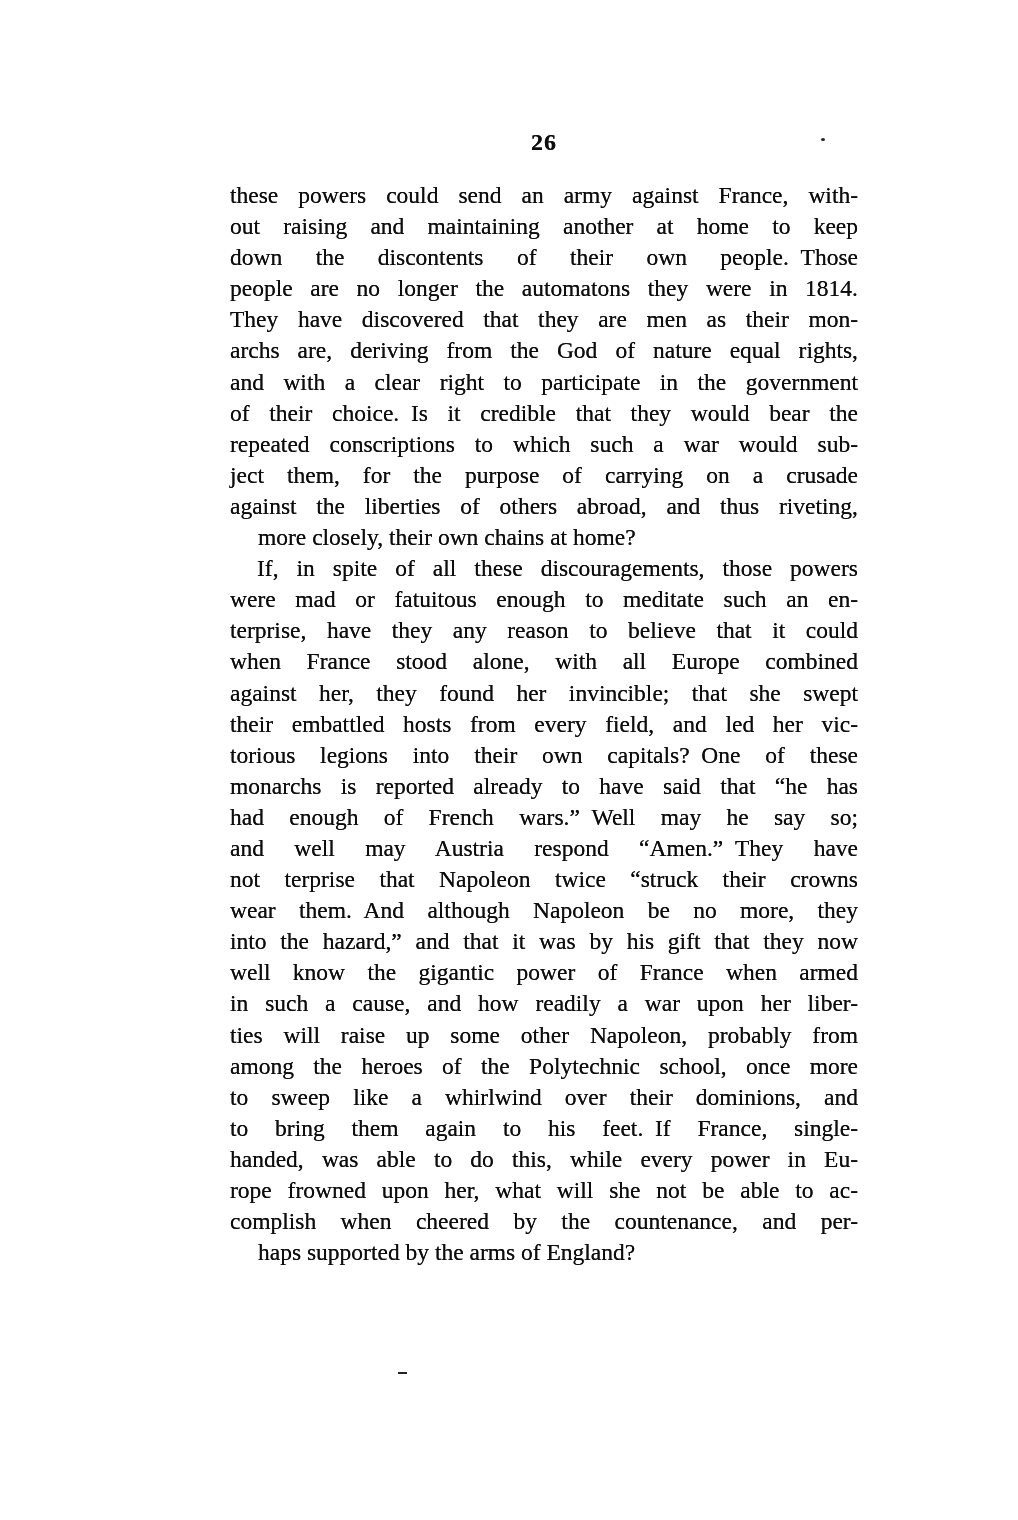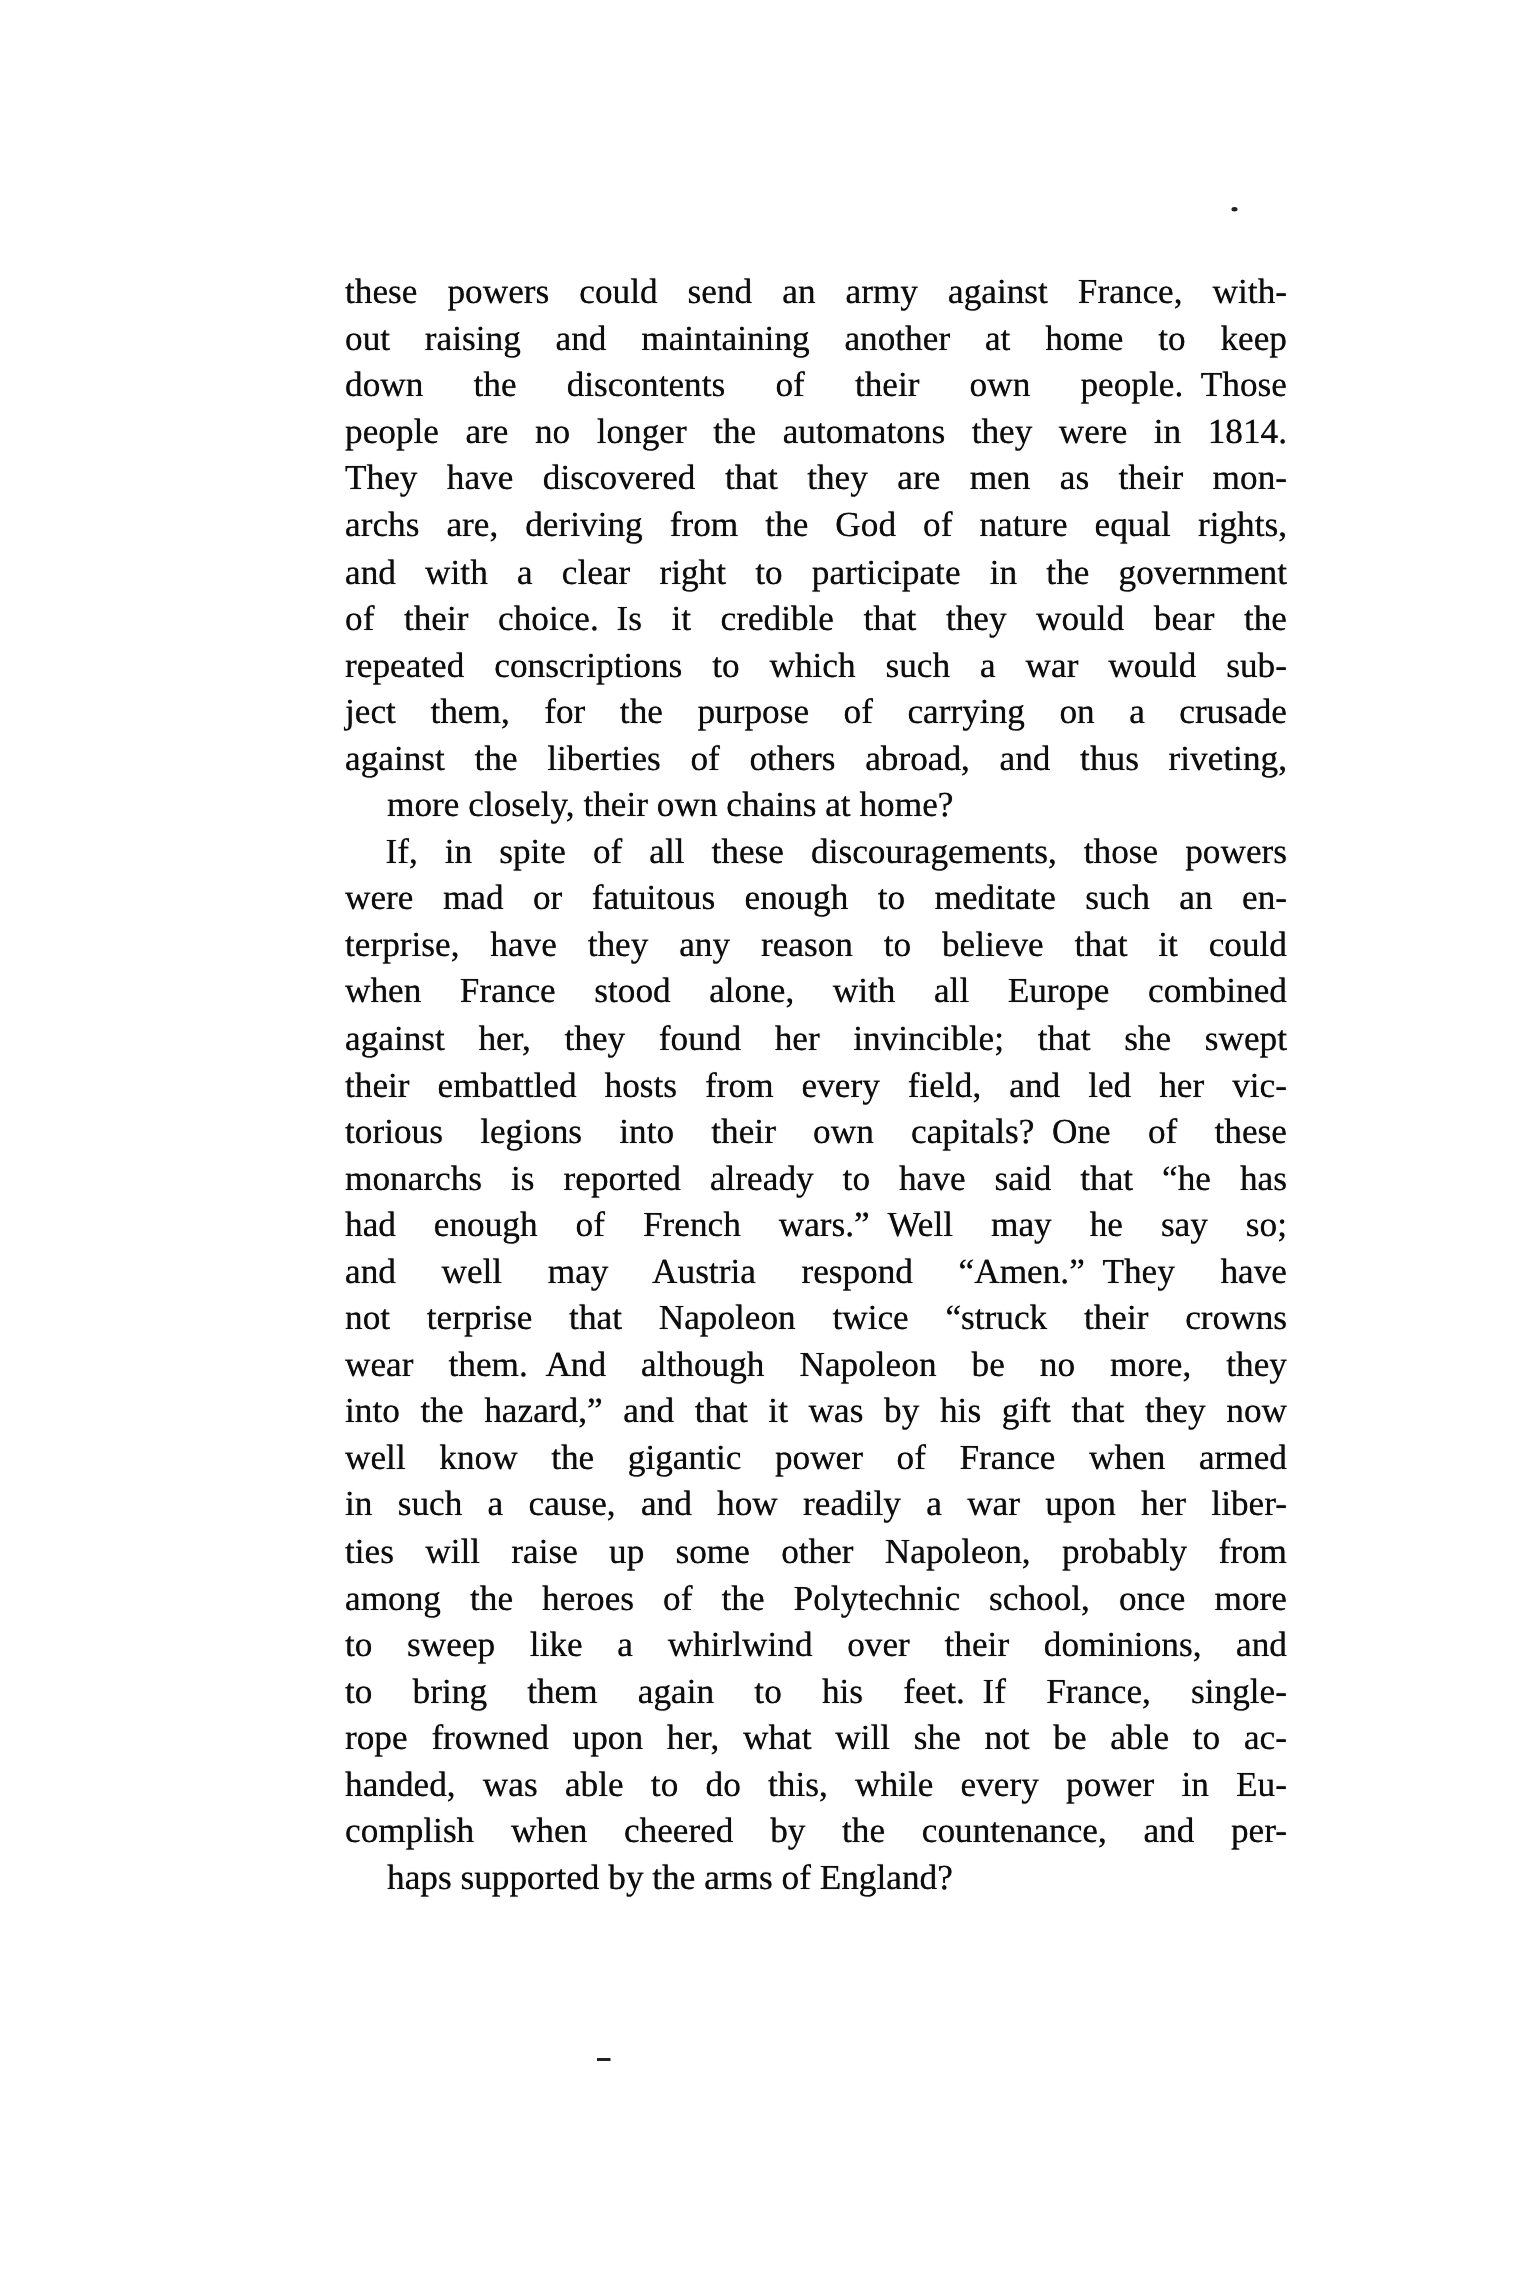--- a/index.html
+++ b/index.html
@@ -66,20 +66,21 @@
     width: 9px;
     height: 2px;
     top: 1372px;
     left: 398px;
   }
 </style>
 </head>
 <body>
 
 <div class="page">
+  <div class="page-number">26</div>
 
   <div class="text-block" id="text-block">
       <div class="line">these powers could send an army against France, with-</div>
       <div class="line">out raising and maintaining another at home to keep</div>
       <div class="line">down the discontents of their own people. Those</div>
       <div class="line">people are no longer the automatons they were in 1814.</div>
       <div class="line">They have discovered that they are men as their mon-</div>
       <div class="line">archs are, deriving from the God of nature equal rights,</div>
       <div class="line">and with a clear right to participate in the government</div>
       <div class="line">of their choice. Is it credible that they would bear the</div>
@@ -99,21 +100,21 @@
       <div class="line">and well may Austria respond “Amen.” They have</div>
       <div class="line">not terprise that Napoleon twice “struck their crowns</div>
       <div class="line">wear them. And although Napoleon be no more, they</div>
       <div class="line">into the hazard,” and that it was by his gift that they now</div>
       <div class="line">well know the gigantic power of France when armed</div>
       <div class="line">in such a cause, and how readily a war upon her liber-</div>
       <div class="line">ties will raise up some other Napoleon, probably from</div>
       <div class="line">among the heroes of the Polytechnic school, once more</div>
       <div class="line">to sweep like a whirlwind over their dominions, and</div>
       <div class="line">to bring them again to his feet. If France, single-</div>
+      <div class="line">handed, was able to do this, while every power in Eu-</div>
       <div class="line">rope frowned upon her, what will she not be able to ac-</div>
-      <div class="line">handed, was able to do this, while every power in Eu-</div>
       <div class="line">complish when cheered by the countenance, and per-</div>
       <div class="line last">haps supported by the arms of England?</div>
     </div>
 
   <div class="artifact dot-top-right"></div>
   <div class="artifact dash-bottom"></div>
 </div>
 
 </body></html>

